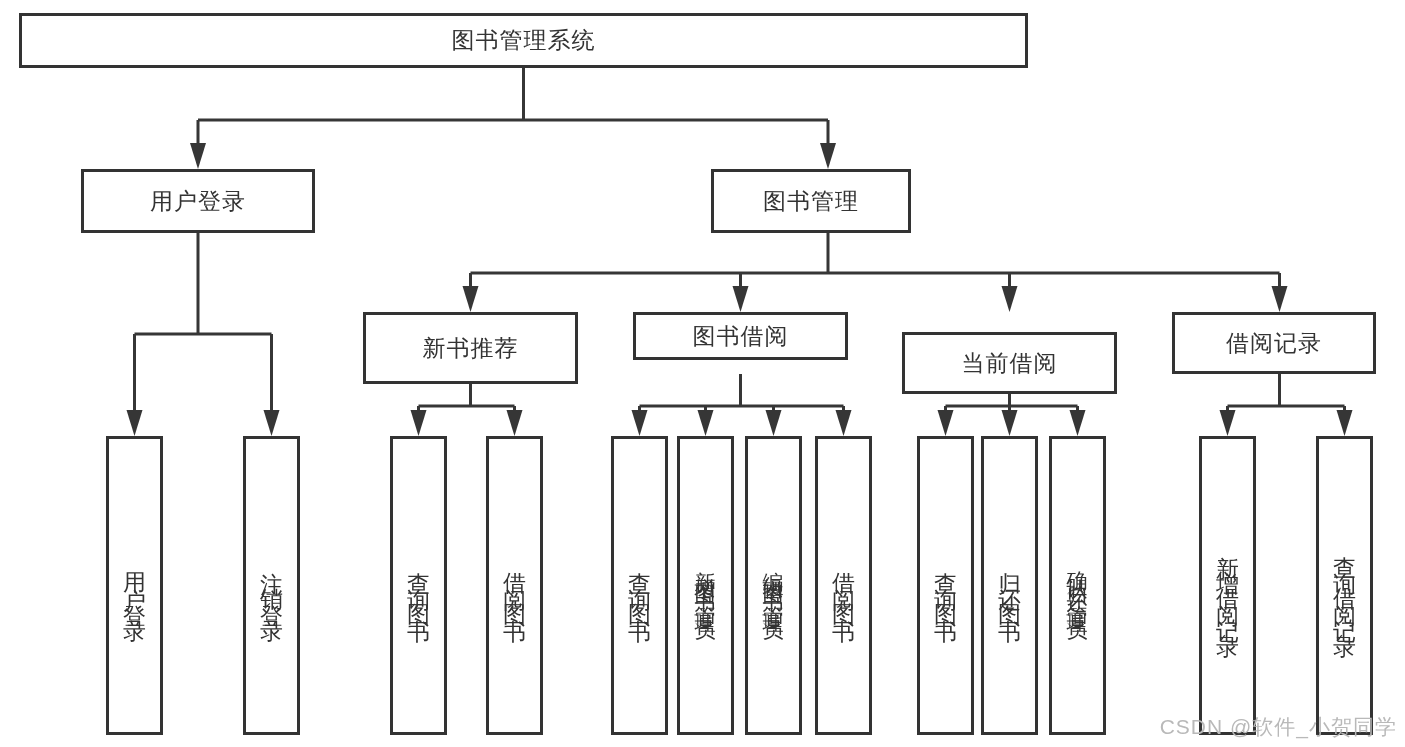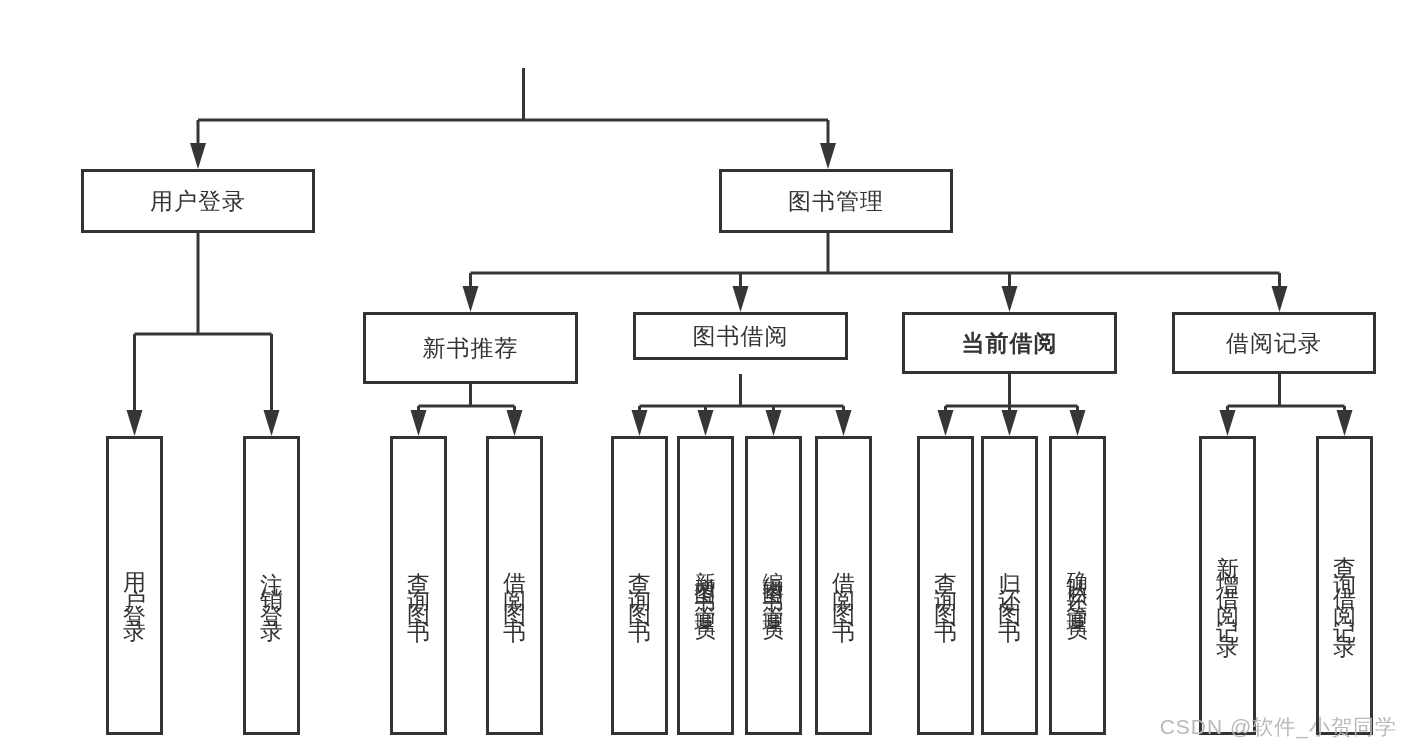--- a/index.html
+++ b/index.html
@@ -75,35 +75,38 @@
       <polygon points="697.5,410 713.5,410 705.5,436" fill="#363636"></polygon>
       <polygon points="765.5,410 781.5,410 773.5,436" fill="#363636"></polygon>
       <polygon points="835.5,410 851.5,410 843.5,436" fill="#363636"></polygon>
       <polygon points="937.5,410 953.5,410 945.5,436" fill="#363636"></polygon>
       <polygon points="1001.5,410 1017.5,410 1009.5,436" fill="#363636"></polygon>
       <polygon points="1069.5,410 1085.5,410 1077.5,436" fill="#363636"></polygon>
       <polygon points="1219.5,410 1235.5,410 1227.5,436" fill="#363636"></polygon>
       <polygon points="1336.5,410 1352.5,410 1344.5,436" fill="#363636"></polygon>
     </svg>
 
+  <div class="node" style="left:19px;top:13px;width:1009px;height:55px;">
+    <span>图书管理系统</span>
+  </div>
 
   <div class="node" style="left:81px;top:169px;width:234px;height:64px;">
     <span>用户登录</span>
   </div>
-  <div class="node" style="left:711px;top:169px;width:234px;height:64px;margin-left:8px;">
+  <div class="node" style="left:711px;top:169px;width:200px;height:64px;">
     <span>图书管理</span>
   </div>
 
   <div class="node" style="left:363px;top:312px;width:215px;height:72px;">
     <span>新书推荐</span>
   </div>
   <div class="node" style="left:633px;top:312px;width:215px;height:48px;">
     <span>图书借阅</span>
   </div>
-  <div class="node" style="left:902px;top:312px;width:215px;height:62px;font-weight:bold;">
+  <div class="node" style="left:902px;top:332px;width:215px;height:62px;">
     <span>当前借阅</span>
   </div>
   <div class="node" style="left:1172px;top:312px;width:204px;height:62px;">
     <span>借阅记录</span>
   </div>
 
   <div class="leaf" style="left:106px;">
     <span class="v">用户登录</span>
   </div>
   <div class="leaf" style="left:243px;">

